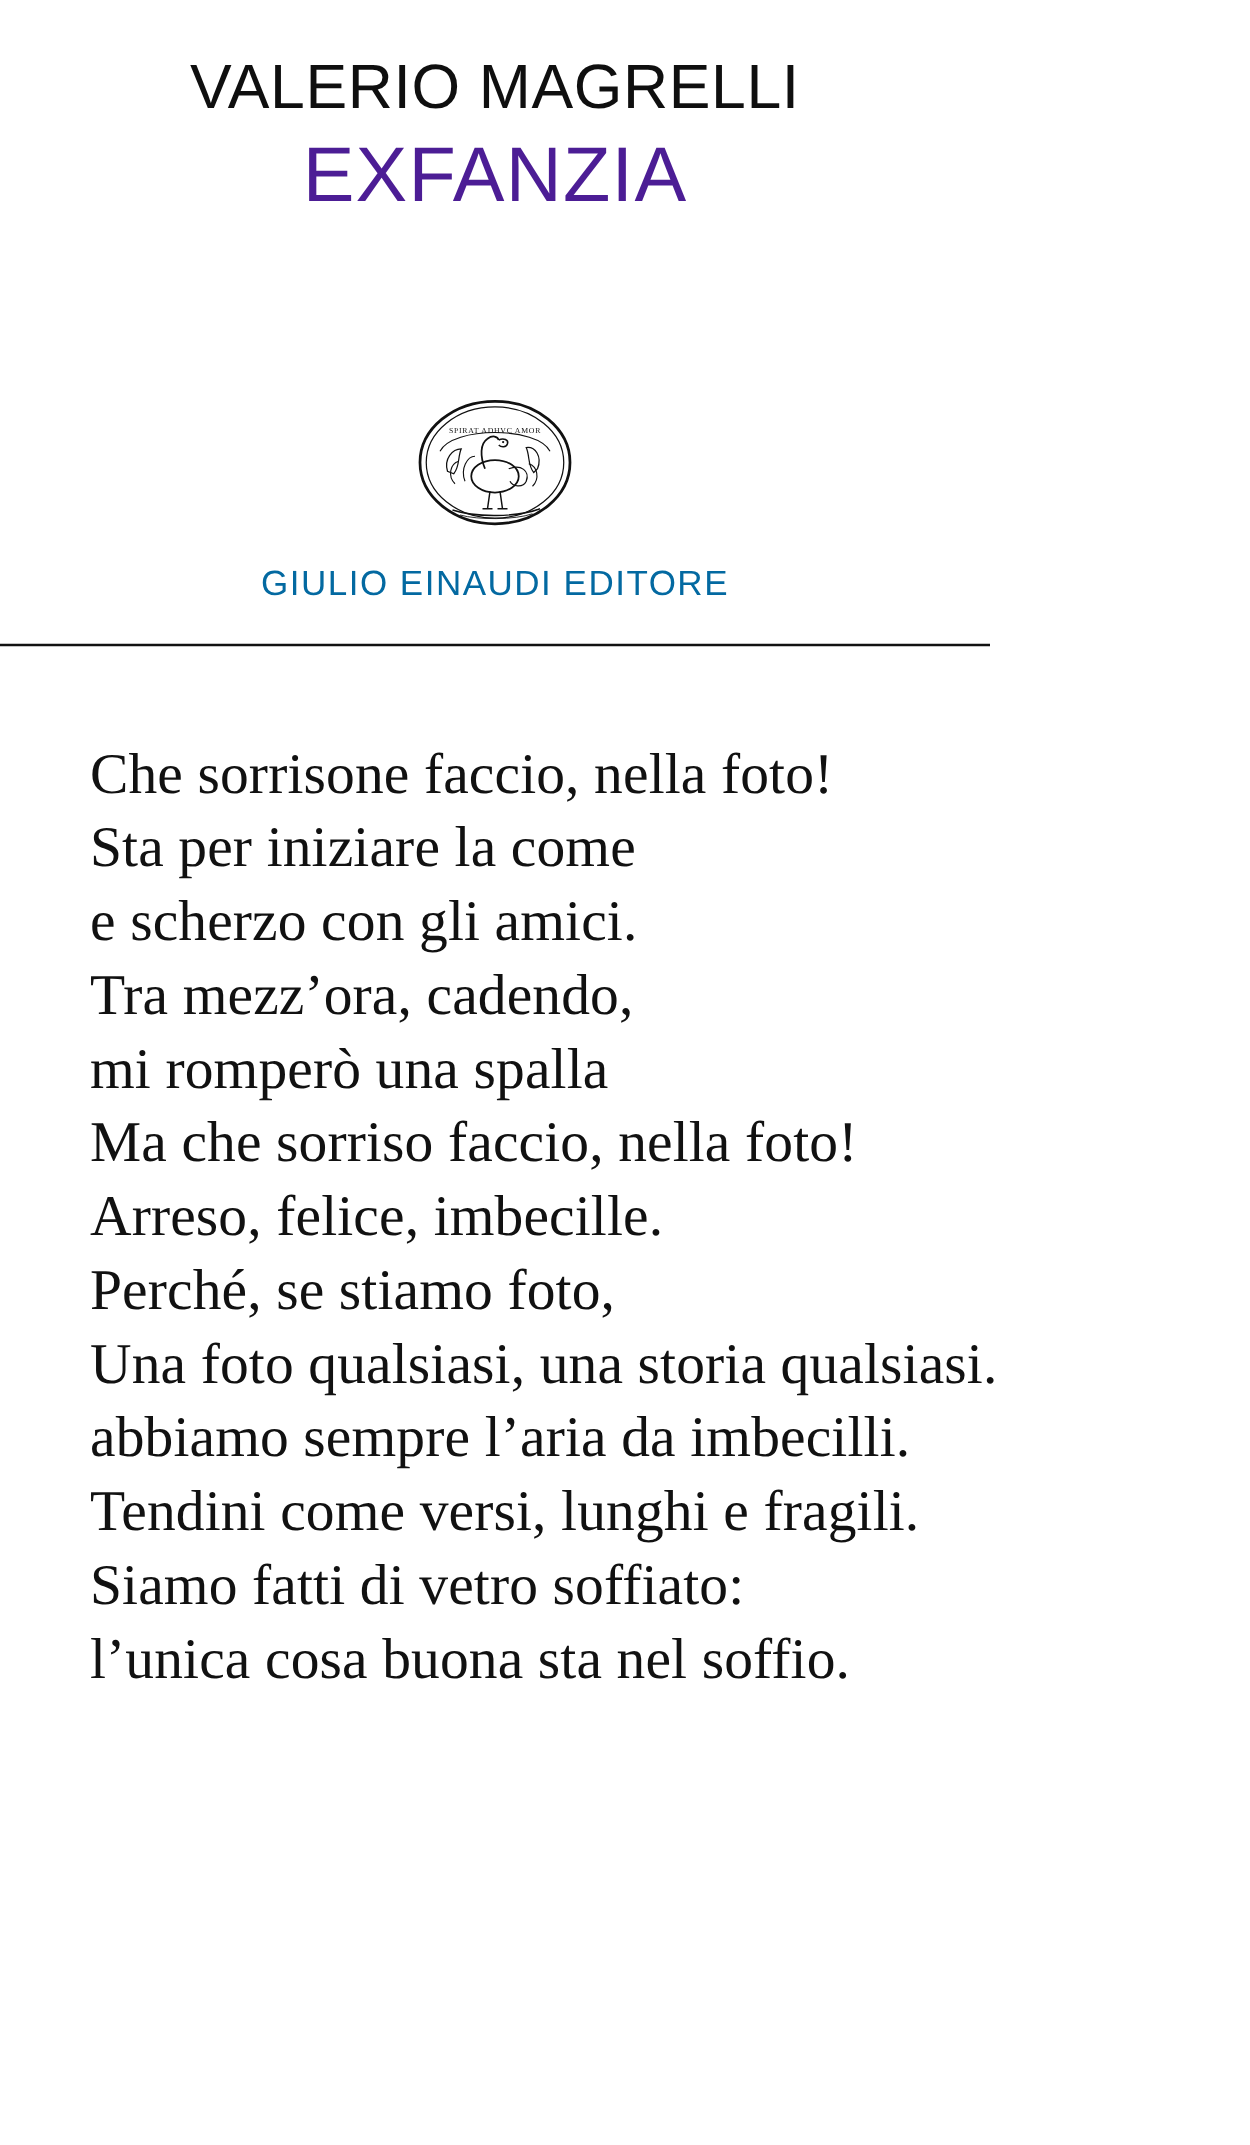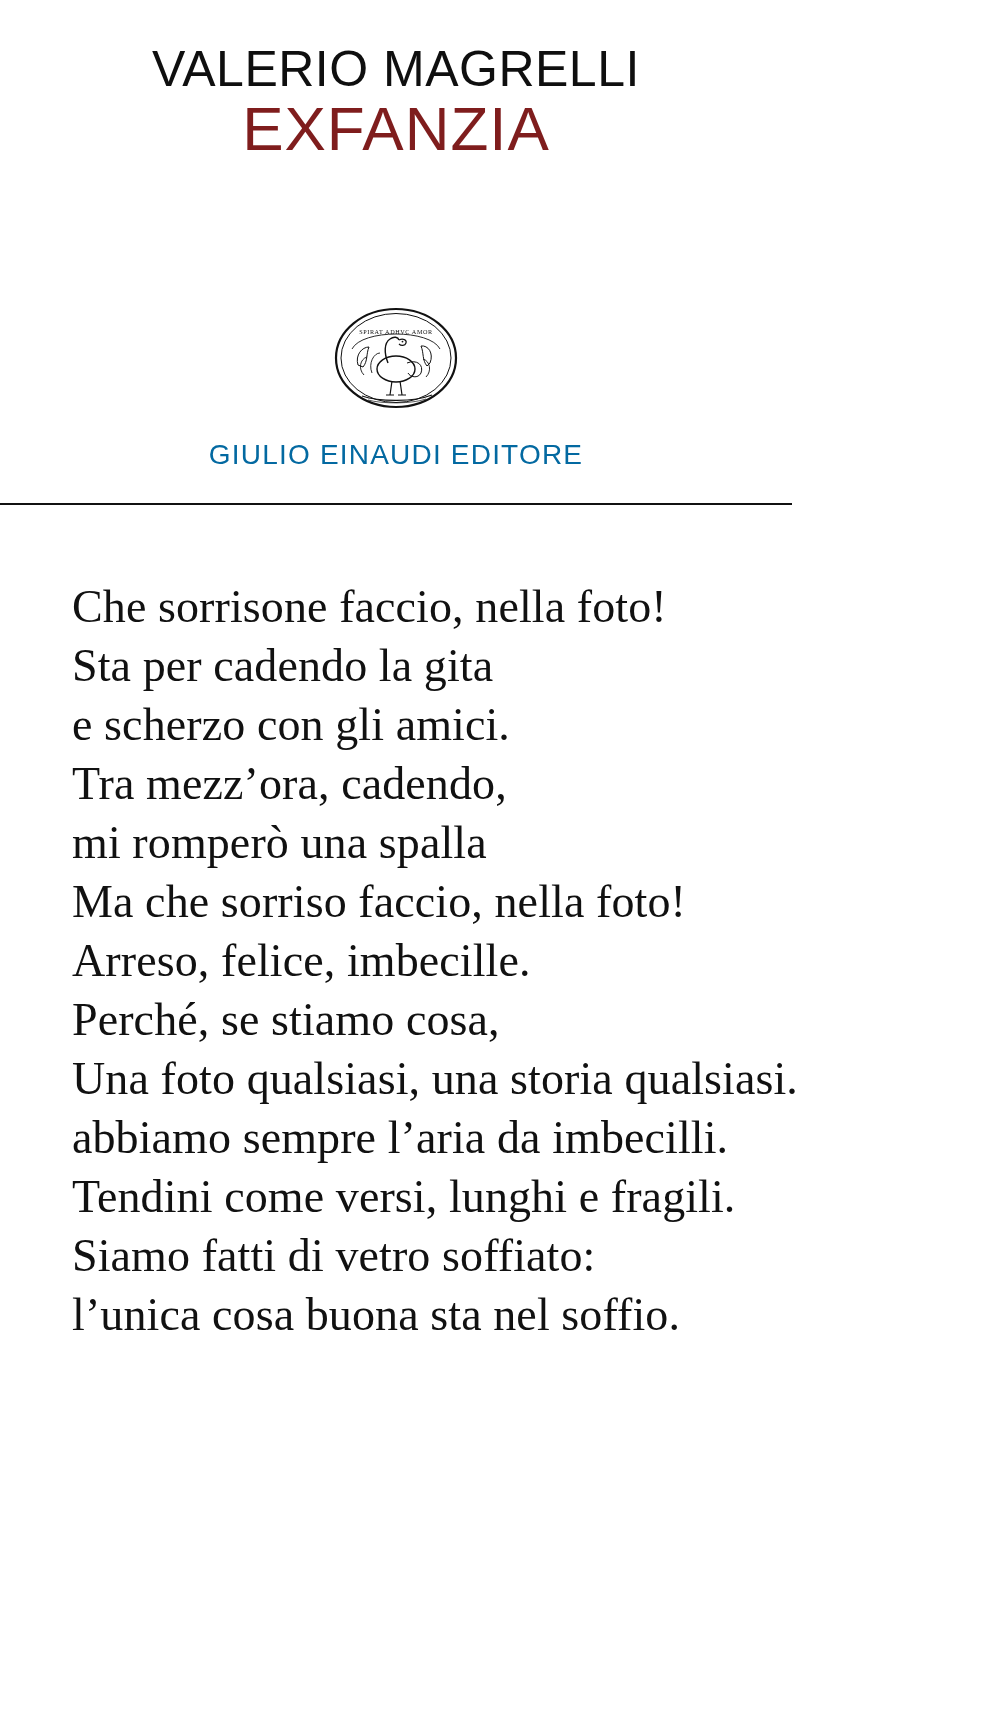--- a/index.html
+++ b/index.html
@@ -33,21 +33,22 @@
     font-size: 50px;
     letter-spacing: 0.5px;
     color: #0f0f0f;
     line-height: 1.08;
   }
   .booktitle {
     font-family: "Liberation Sans", sans-serif;
     font-weight: 400;
     font-size: 62px;
     letter-spacing: 1px;
-    color: #7f1d1d;
+    color: #4c1d95;
+    margin-top: 12px;
     line-height: 1.08;
   }
 
   
   .logo-wrap {
     margin-top: 140px;
     display: flex;
     justify-content: center;
     align-items: center;
   }
@@ -123,27 +124,27 @@
       <path d="M46 97 C60 101, 90 101, 104 96" fill="none" stroke="#111111" stroke-width="0.7"></path>
     </svg>
   </div>
 
   <div class="publisher">GIULIO EINAUDI EDITORE</div>
 
   <div class="divider"></div>
 
   <div class="poem">
     <div class="poem-line">Che sorrisone faccio, nella foto!</div>
-    <div class="poem-line">Sta per cadendo la gita</div>
+    <div class="poem-line">Sta per iniziare la come</div>
     <div class="poem-line">e scherzo con gli amici.</div>
     <div class="poem-line">Tra mezz’ora, cadendo,</div>
     <div class="poem-line">mi romperò una spalla</div>
     <div class="poem-line">Ma che sorriso faccio, nella foto!</div>
     <div class="poem-line">Arreso, felice, imbecille.</div>
-    <div class="poem-line">Perché, se stiamo cosa,</div>
+    <div class="poem-line">Perché, se stiamo foto,</div>
     <div class="poem-line">Una foto qualsiasi, una storia qualsiasi.</div>
     <div class="poem-line">abbiamo sempre l’aria da imbecilli.</div>
     <div class="poem-line">Tendini come versi, lunghi e fragili.</div>
     <div class="poem-line">Siamo fatti di vetro soffiato:</div>
     <div class="poem-line">l’unica cosa buona sta nel soffio.</div>
   </div>
 
 </div>
 
 </body></html>

